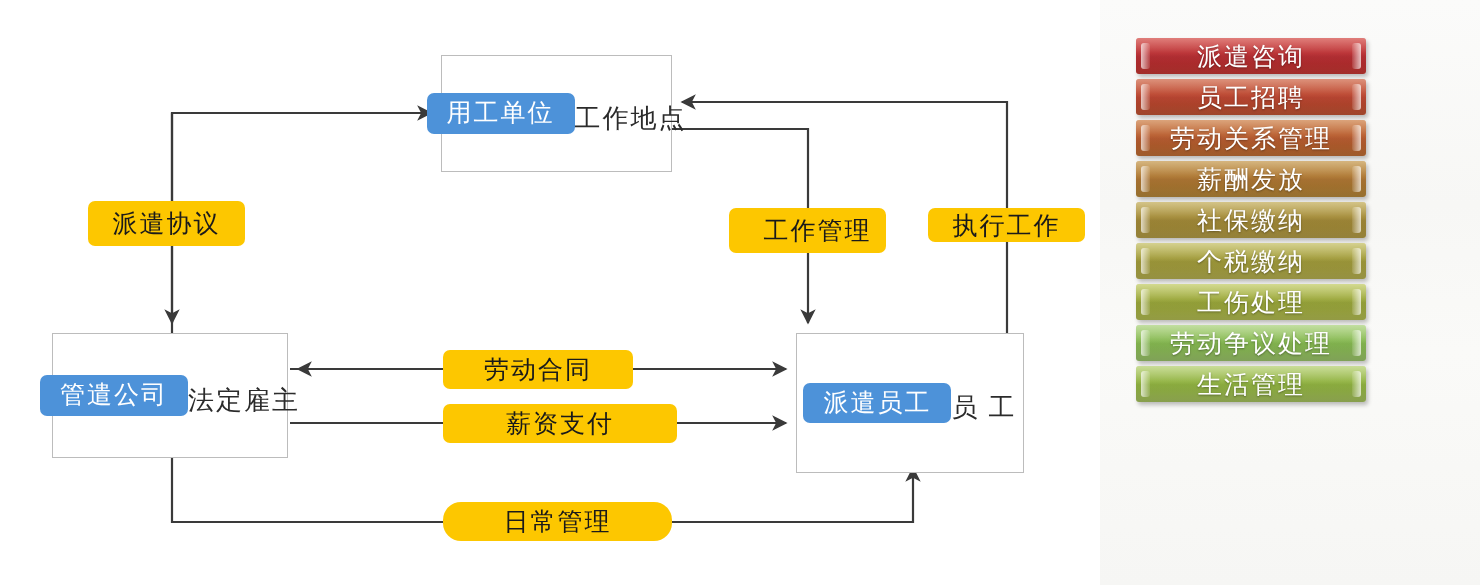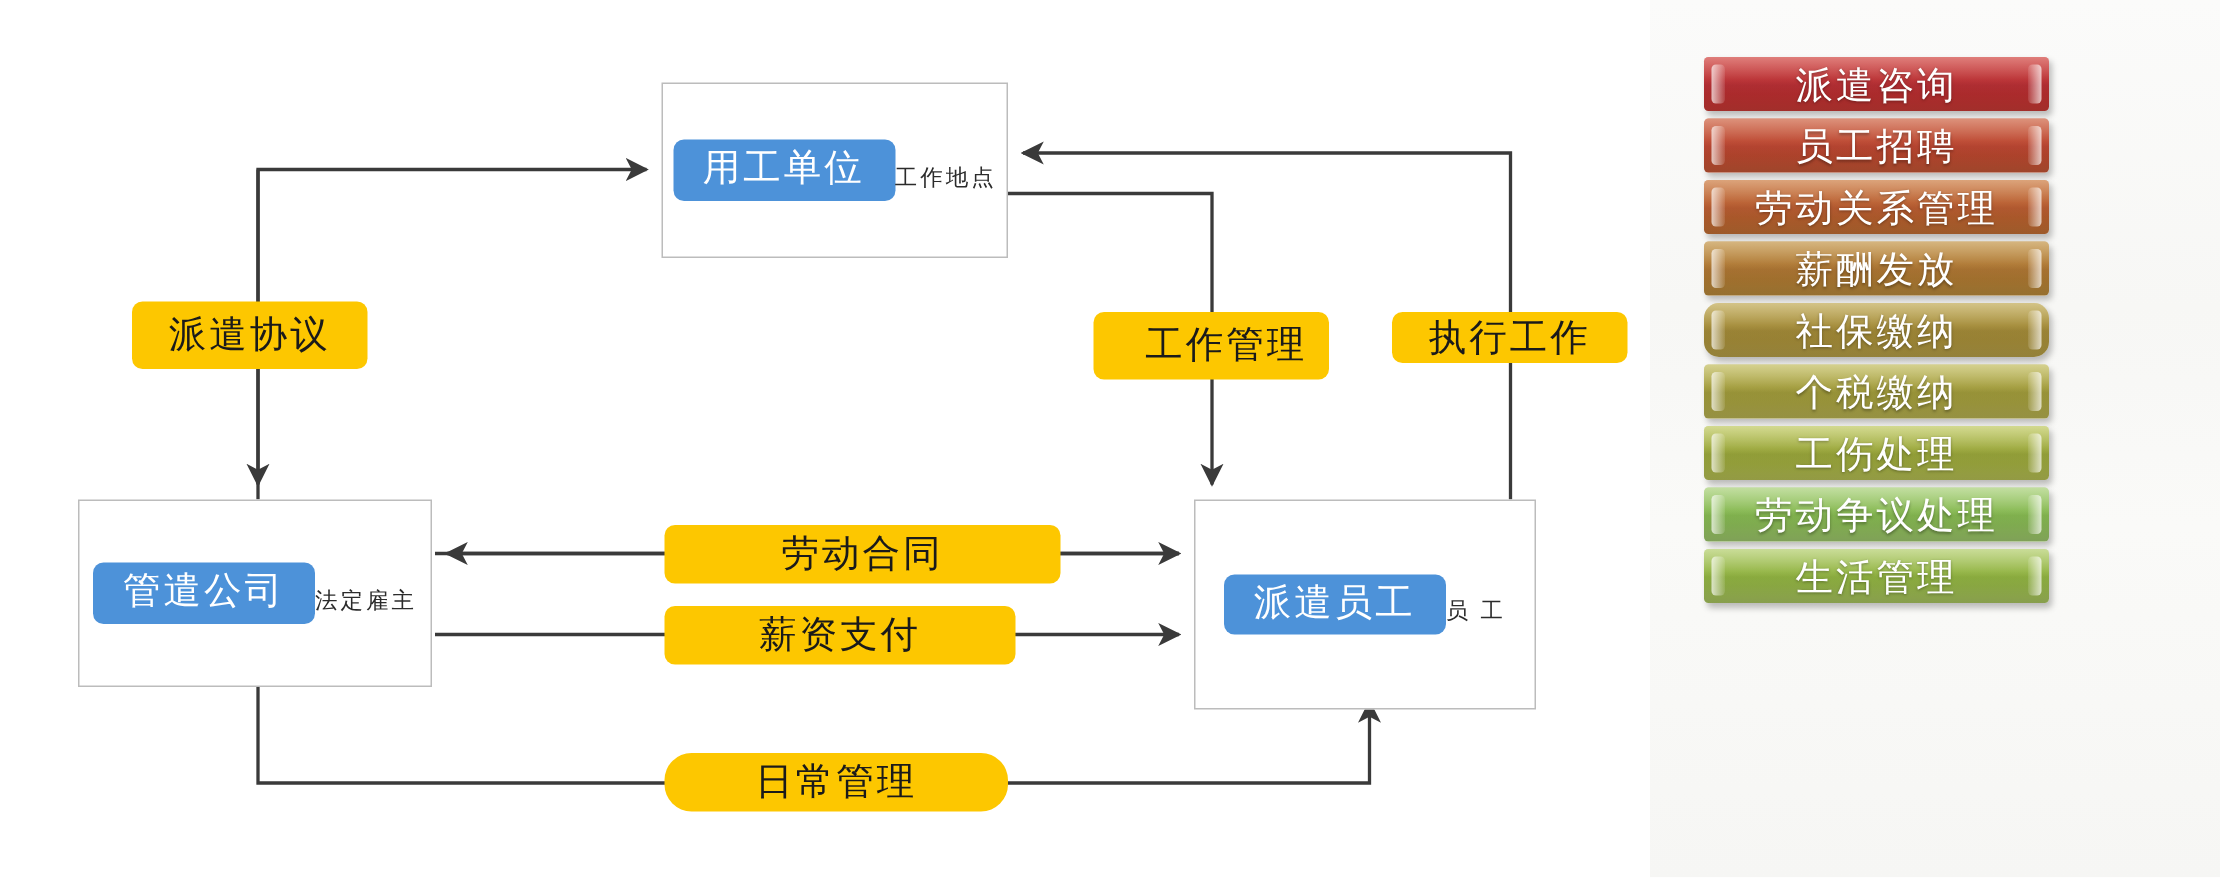--- a/index.html
+++ b/index.html
@@ -50,21 +50,21 @@
     border-radius: 7px;
     font-size: 25px;
     letter-spacing: 2px;
     padding: 6px 20px 8px 20px;
     line-height: 1.05;
     white-space: nowrap;
   }
   .entity-sub {
     margin-top: 9px;
     color: #2b2b2b;
-    font-size: 15px;
+    font-size: 26px;
     letter-spacing: 2px;
     white-space: nowrap;
   }
 
   #box-employer { left: 441px; top: 55px;  width: 231px; height: 117px; }
   #box-agency   { left: 52px;  top: 333px; width: 236px; height: 125px; }
   #box-employee { left: 796px; top: 333px; width: 228px; height: 140px; }
 
   
   .rel-label {
@@ -77,21 +77,21 @@
     letter-spacing: 2px;
     display: flex;
     align-items: center;
     justify-content: center;
     white-space: nowrap;
     line-height: 1;
   }
   #rel-dispatch-agreement { left: 88px;  top: 201px; width: 157px; height: 45px; }
   #rel-work-management    { left: 729px; top: 208px; width: 157px; height: 45px; padding-left: 20px; }
   #rel-execute-work       { left: 928px; top: 208px; width: 157px; height: 34px; }
-  #rel-labor-contract     { left: 443px; top: 350px; width: 264px; height: 39px; }
+  #rel-labor-contract     { left: 443px; top: 350px; width: 190px; height: 39px; }
   #rel-salary-payment     { left: 443px; top: 404px; width: 234px; height: 39px; }
   #rel-daily-management   { left: 443px; top: 502px; width: 229px; height: 39px; border-radius: 18px; }
 
   
   #service-list {
     position: absolute;
     left: 1136px;
     top: 38px;
     width: 230px;
   }
@@ -206,21 +206,21 @@
         <span class="lbl">员工招聘</span>
       </div>
       <div class="service-btn" style="background: linear-gradient(rgb(201, 116, 54) 0%, rgb(180, 86, 42) 52%, rgb(201, 116, 54) 100%);">
         <div class="service-sheen"></div>
         <span class="lbl">劳动关系管理</span>
       </div>
       <div class="service-btn" style="background: linear-gradient(rgb(192, 143, 61) 0%, rgb(169, 112, 44) 52%, rgb(192, 143, 61) 100%);">
         <div class="service-sheen"></div>
         <span class="lbl">薪酬发放</span>
       </div>
-      <div class="service-btn" style="background: linear-gradient(rgb(189, 165, 74) 0%, rgb(156, 131, 48) 52%, rgb(189, 165, 74) 100%); border-radius: 10px;">
+      <div class="service-btn" style="background: linear-gradient(rgb(189, 165, 74) 0%, rgb(156, 131, 48) 52%, rgb(189, 165, 74) 100%);">
         <div class="service-sheen"></div>
         <span class="lbl">社保缴纳</span>
       </div>
       <div class="service-btn" style="background: linear-gradient(rgb(191, 185, 85) 0%, rgb(154, 148, 51) 52%, rgb(191, 185, 85) 100%);">
         <div class="service-sheen"></div>
         <span class="lbl">个税缴纳</span>
       </div>
       <div class="service-btn" style="background: linear-gradient(rgb(188, 198, 87) 0%, rgb(147, 160, 51) 52%, rgb(188, 198, 87) 100%);">
         <div class="service-sheen"></div>
         <span class="lbl">工伤处理</span>

